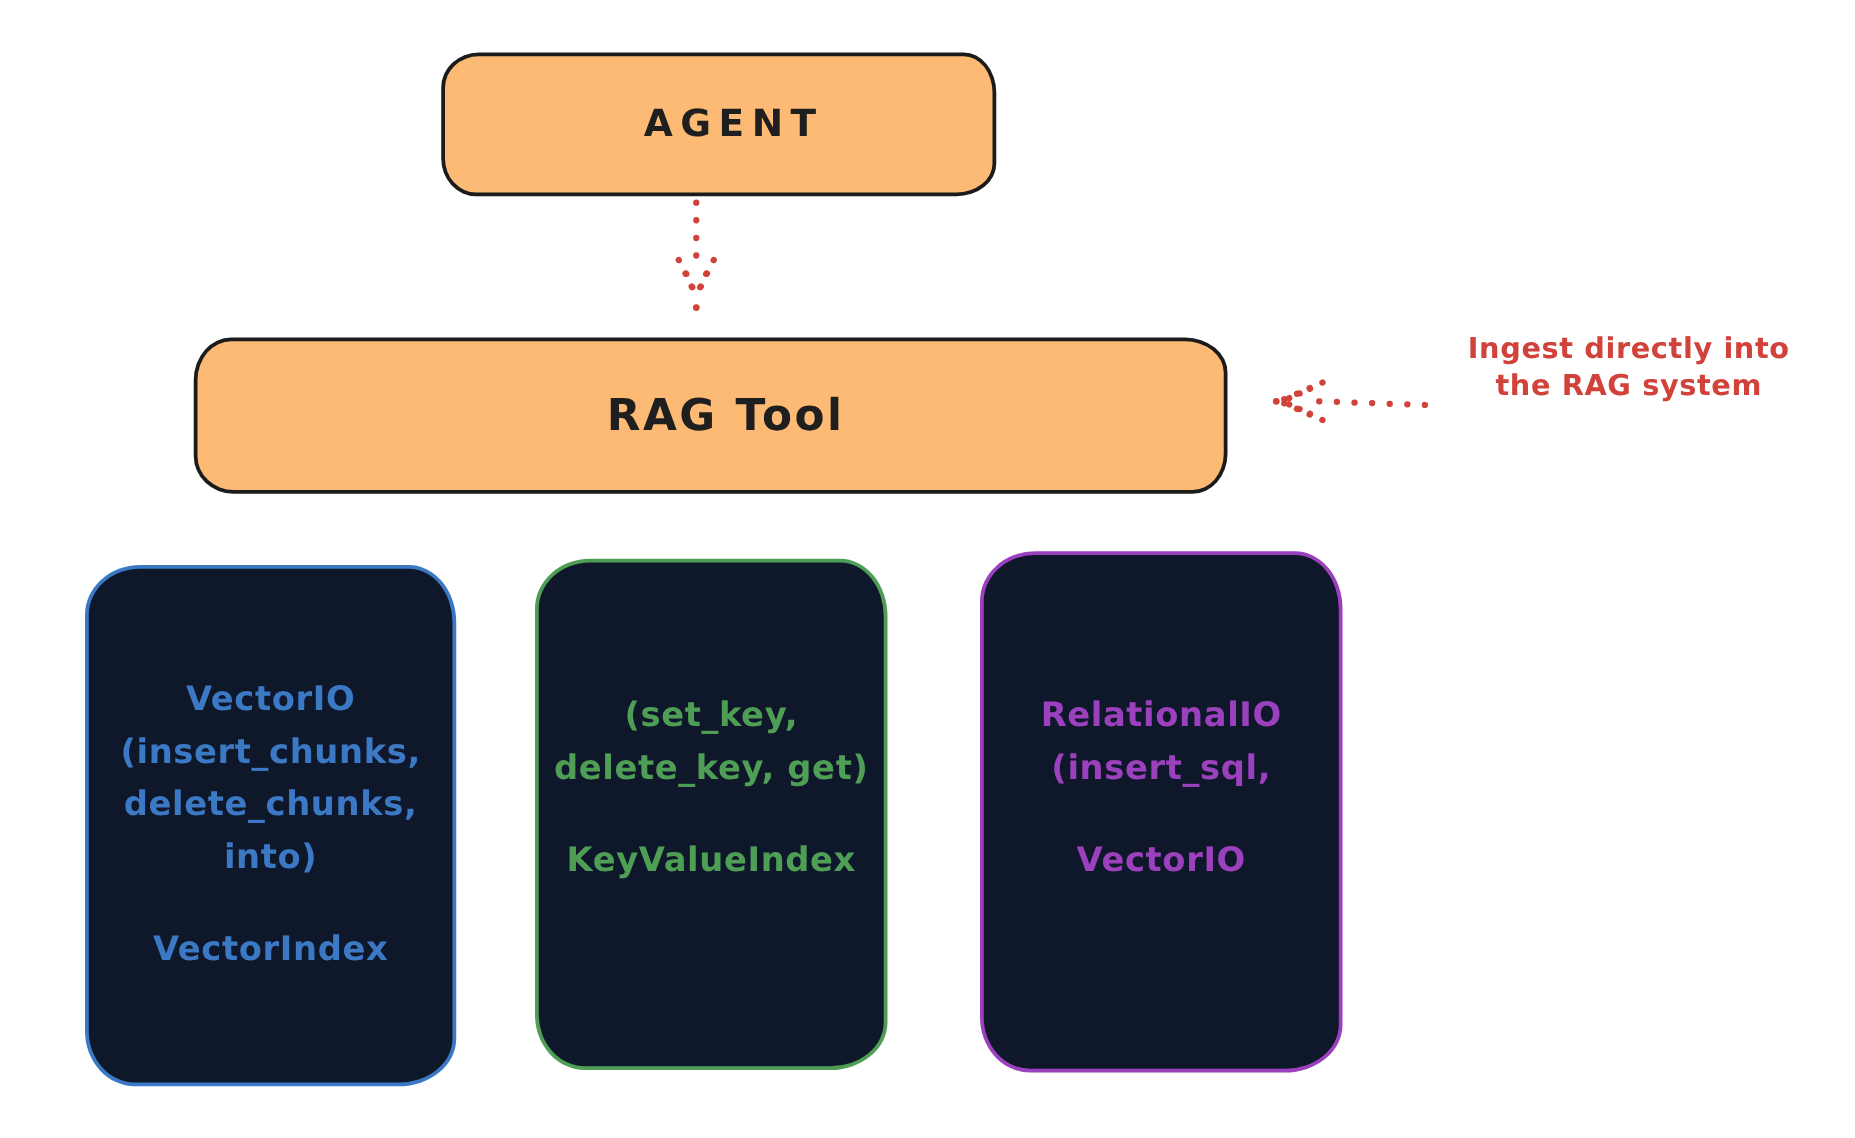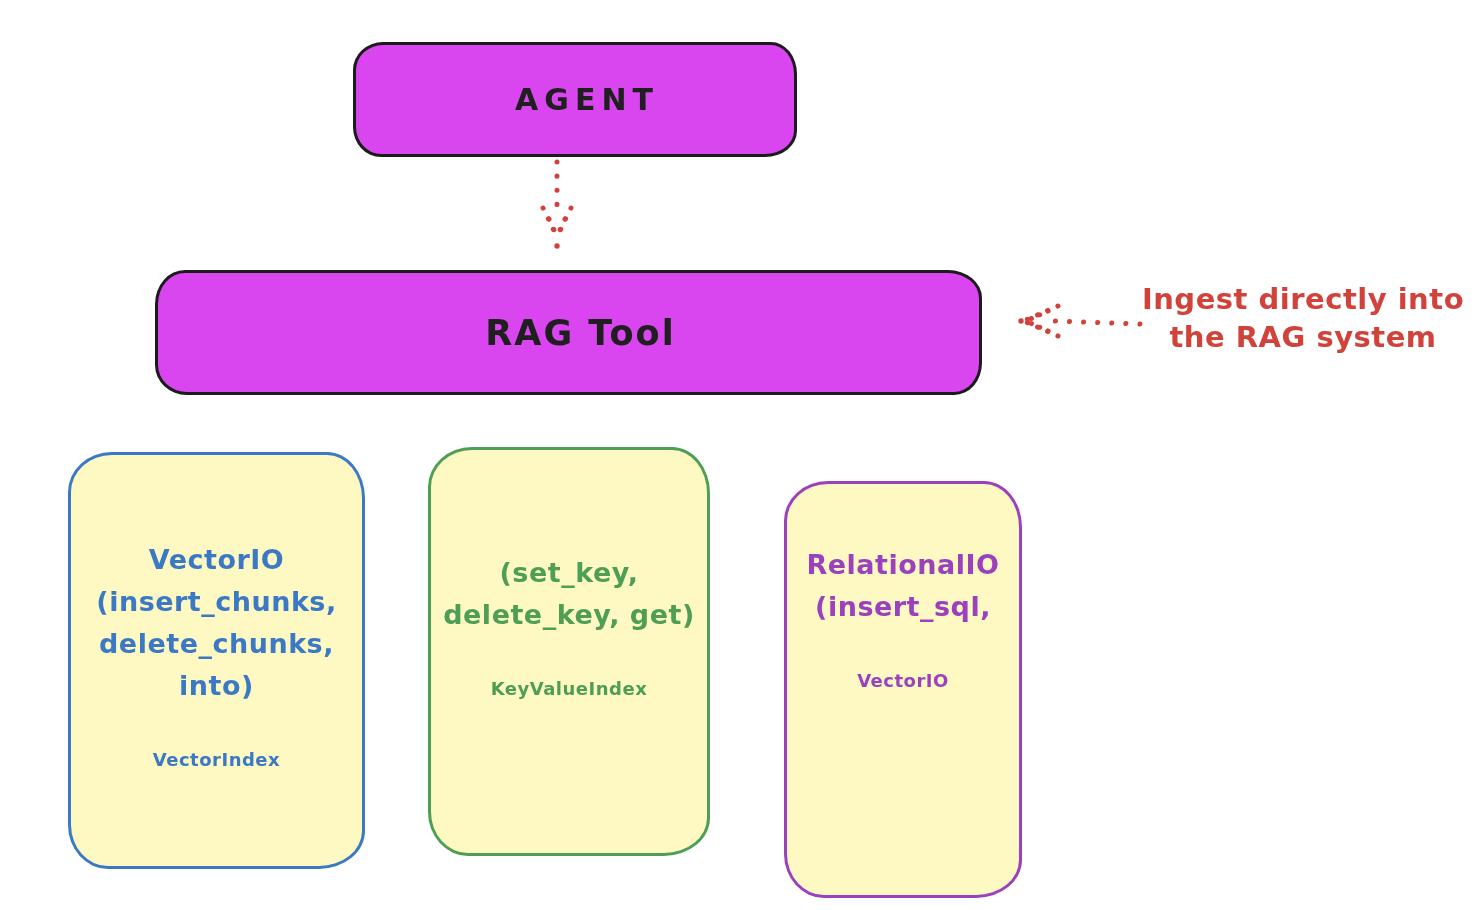--- a/index.html
+++ b/index.html
@@ -1,53 +1,53 @@
 <!DOCTYPE html>
 <html><head>
 <meta charset="utf-8">
 <style>
   html,body{margin:0;padding:0;background:#ffffff;}
   .canvas{
     position:relative;width:1484px;height:910px;background:#ffffff;overflow:hidden;
     font-family:"DejaVu Sans","Liberation Sans",sans-serif;
   }
   .node{
-    position:absolute;box-sizing:border-box;background:#d946ef;
+    position:absolute;box-sizing:border-box;background:#fdba74;
     border:3.5px solid #1b1b1b;display:flex;align-items:center;justify-content:center;
     color:#1f1f1f;font-weight:600;padding-left:24px;
   }
   .node-agent{
     left:353px;top:42px;width:444px;height:115px;
     border-radius:30px 26px 32px 28px / 28px 32px 26px 30px;
     font-size:30px;letter-spacing:6px;
   }
   .node-ragtool{
     left:155px;top:270px;width:827px;height:125px;
     border-radius:30px 34px 28px 32px / 34px 28px 32px 30px;
     font-size:35px;letter-spacing:2px;
   }
   .arrow{position:absolute;}
   .arrow-down{left:537px;top:158px;}
   .arrow-left{left:1012px;top:298px;}
   .annotation{
-    position:absolute;left:1138px;top:280px;width:330px;
-    text-align:center;color:#d1423b;font-size:29px;font-weight:600;
+    position:absolute;left:1138px;top:264px;width:330px;
+    text-align:center;color:#d1423b;font-size:23px;font-weight:600;
     line-height:1.32;letter-spacing:0.5px;
   }
   .card{
-    position:absolute;box-sizing:border-box;background:#fef9c3;
+    position:absolute;box-sizing:border-box;background:#0f172a;
     border-style:solid;border-width:3.5px;
     border-radius:44px 38px 46px 40px / 40px 46px 38px 44px;
     text-align:center;font-weight:600;letter-spacing:0.5px;
   }
   .card .line{font-size:27px;line-height:42px;}
-  .card .card-footer{font-size:18px;line-height:42px;margin-top:32px;}
+  .card .card-footer{font-size:27px;line-height:42px;margin-top:32px;}
   .card-blue{left:68px;top:452px;width:297px;height:417px;border-color:#3b79c4;color:#3b79c4;padding-top:84px;}
   .card-green{left:428px;top:447px;width:282px;height:409px;border-color:#4f9e55;color:#4f9e55;padding-top:102px;}
-  .card-purple{left:784px;top:441px;width:238px;height:417px;border-color:#9b41bd;color:#9b41bd;padding-top:60px;margin-top:40px;}
+  .card-purple{left:784px;top:441px;width:290px;height:417px;border-color:#9b41bd;color:#9b41bd;padding-top:108px;}
 </style>
 </head>
 <body>
 
 <div class="canvas">
 
   <div class="node node-agent">
     <span>AGENT</span>
   </div>
 

